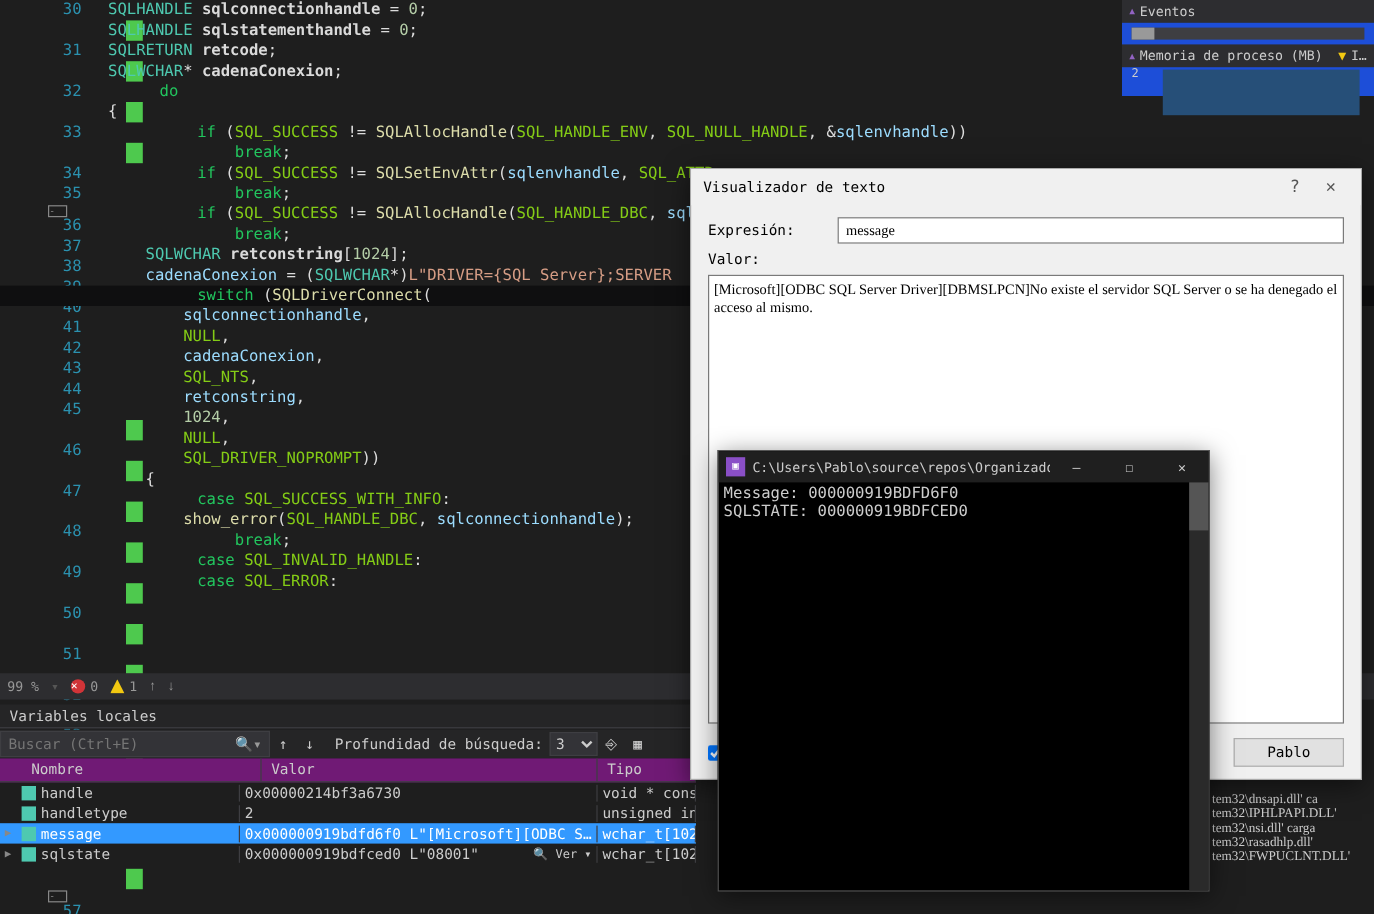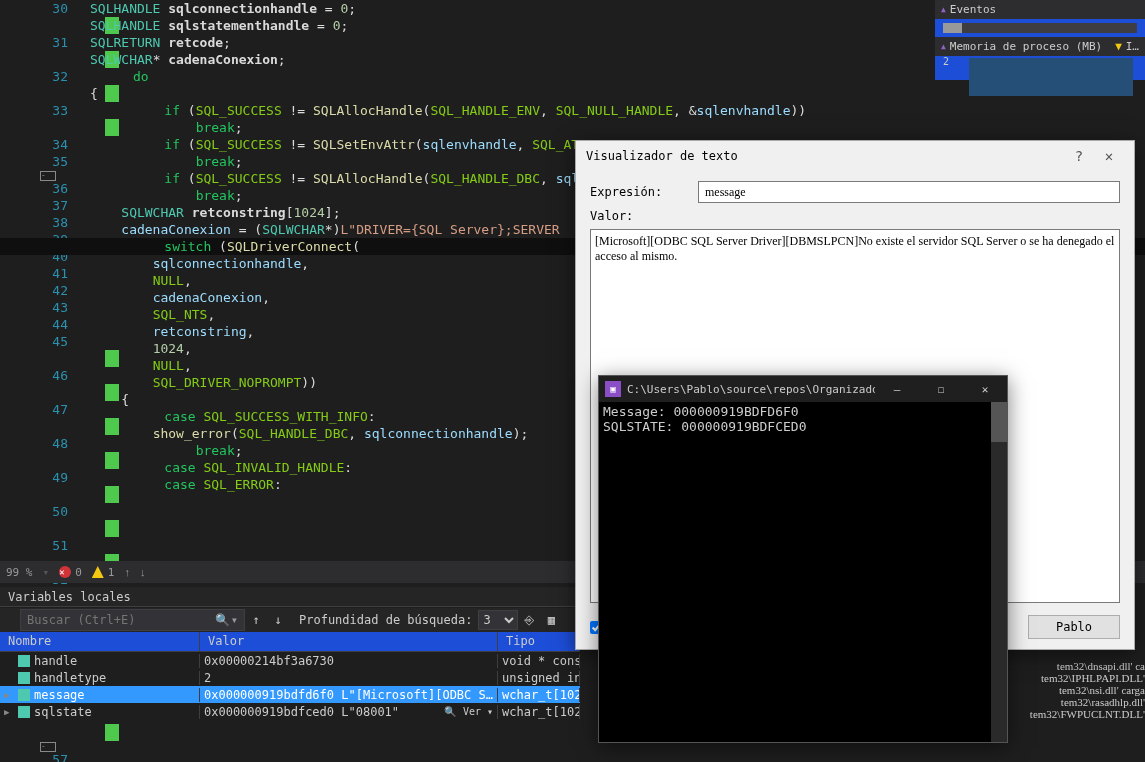--- a/index.html
+++ b/index.html
@@ -23,50 +23,50 @@
   .op { color:#dcdcdc; }
   .cur-line { background:#0f0f10; position:absolute; left:0; width:100%; height:17px; }
   
   .statusbar { position:absolute; left:0; top:561px; height:22px; width:100%; background:#2d2d30; color:#999; font-size:11px; display:flex; align-items:center; gap:10px; padding-left:6px; }
   .statusbar span { display:flex; align-items:center; gap:4px; }
   .err-ico { width:12px; height:12px; border-radius:50%; background:#d13438; color:#fff; font-size:9px; text-align:center; line-height:12px; }
   .warn-ico { width:12px; height:12px; background:#f2c811; clip-path:polygon(50% 0,100% 100%,0 100%); }
   .arrow { font-family:Consolas; color:#999; cursor:pointer; }
   
   .locals-hdr { position:absolute; left:0; top:587px; height:20px; width:580px; background:#252526; color:#ccc; font-size:12px; padding:3px 8px; border-bottom:1px solid #3e3e42; }
-  .search-row { position:absolute; left:0; top:608px; height:24px; width:580px; background:#252526; display:flex; align-items:center;padding-left:20px; }
+  .search-row { position:absolute; left:0; top:608px; height:24px; width:580px; background:#252526; display:flex; align-items:center; }
   .searchbox { flex:0 0 225px; height:22px; background:#333337; border:1px solid #3e3e42; color:#999; padding:2px 6px; font-size:12px; display:flex; align-items:center; }
   .searchbox input { background:transparent; border:none; color:#ccc; flex:1; font-size:12px; outline:none; }
   .search-row .mini { width:22px; height:22px; display:flex; align-items:center; justify-content:center; color:#ccc; cursor:pointer; }
   .depth-lbl { margin-left:10px; color:#ccc; font-size:12px; }
   .depth-sel { width:40px; height:20px; background:#333337; border:1px solid #3e3e42; color:#ccc; font-size:12px; margin-left:6px; }
   
   .grid { position:absolute; left:0; top:632px; width:580px; background:#1e1e1e; }
-  .grid-hd { display:flex; background:#1d4ed8; height:20px; font-size:12px; border-bottom:1px solid #3e3e42; }
+  .grid-hd { display:flex; background:#701a75; height:20px; font-size:12px; border-bottom:1px solid #3e3e42;padding-left:18px; }
   .col { padding:2px 8px; border-right:1px solid #3e3e42; }
   .c1 { flex:0 0 200px; }
   .c2 { flex:1; }
   .c3 { flex:0 0 82px; }
   .gr { display:flex; height:17px; font-size:12px; align-items:center; }
   .gr .col { padding:0 4px; display:flex; align-items:center; gap:4px; white-space:nowrap; overflow:hidden; }
   .sel { background:#3399ff; color:#fff; }
   .tri { font-size:9px; color:#888; width:10px; display:inline-block; }
   .cube { width:12px; height:12px; background:#4ec9b0; display:inline-block; }
   .lens { font-size:10px; color:#ccc; margin-left:auto; }
   
   
   .diag { position:absolute; right:0; top:0; width:210px; height:80px; background:#1d4ed8; }
   .diag-title { background:#2d2d30; color:#ccc; font-size:11px; padding:3px 6px; display:flex; align-items:center; gap:4px; }
   .diag-title::before { content:"▲"; font-size:8px; color:#9263c3; }
   .pbar { height:10px; background:#3e3e42; margin:4px 8px; }
   .pbar-in { height:100%; width:10%; background:#999; }
   .mem-chart { height:38px; background:#264f78; margin:2px 12px 0 20px; position:relative; }
   .mem-chart::before { content:""; position:absolute; left:-14px; top:-2px; color:#ccc; font-size:10px; }
   
-  .output-frag { position:absolute; right:0; top:660px; width:135px; color:#ccc; font-family:Consolas; font-size:11px; white-space:pre;text-align:right; }
+  .output-frag { position:absolute; right:0; top:660px; width:135px; color:#ccc; font-family:Consolas; font-size:11px; white-space:pre; }
   
   
   .dlg { position:absolute; left:575px; top:140px; width:560px; height:510px; background:#f0f0f0; border:1px solid #aaa; box-shadow:0 4px 20px rgba(0,0,0,.5); color:#000; }
   .dlg-title { height:30px; background:#f0f0f0; padding:6px 10px; font-size:12px; display:flex; align-items:center; }
   .dlg-title .sp { flex:1; }
   .dlg-title .x, .dlg-title .q { width:30px; text-align:center; color:#555; cursor:pointer; font-size:14px; }
   .dlg-body { padding:4px 14px; }
   .fld-row { display:flex; align-items:center; margin:6px 0; gap:18px; }
   .fld-lbl { width:90px; font-size:12px; }
   .fld-in { flex:1; height:22px; border:1px solid #7a7a7a; background:#fff; padding:2px 6px; font-family:Consolas; font-size:12px; }

